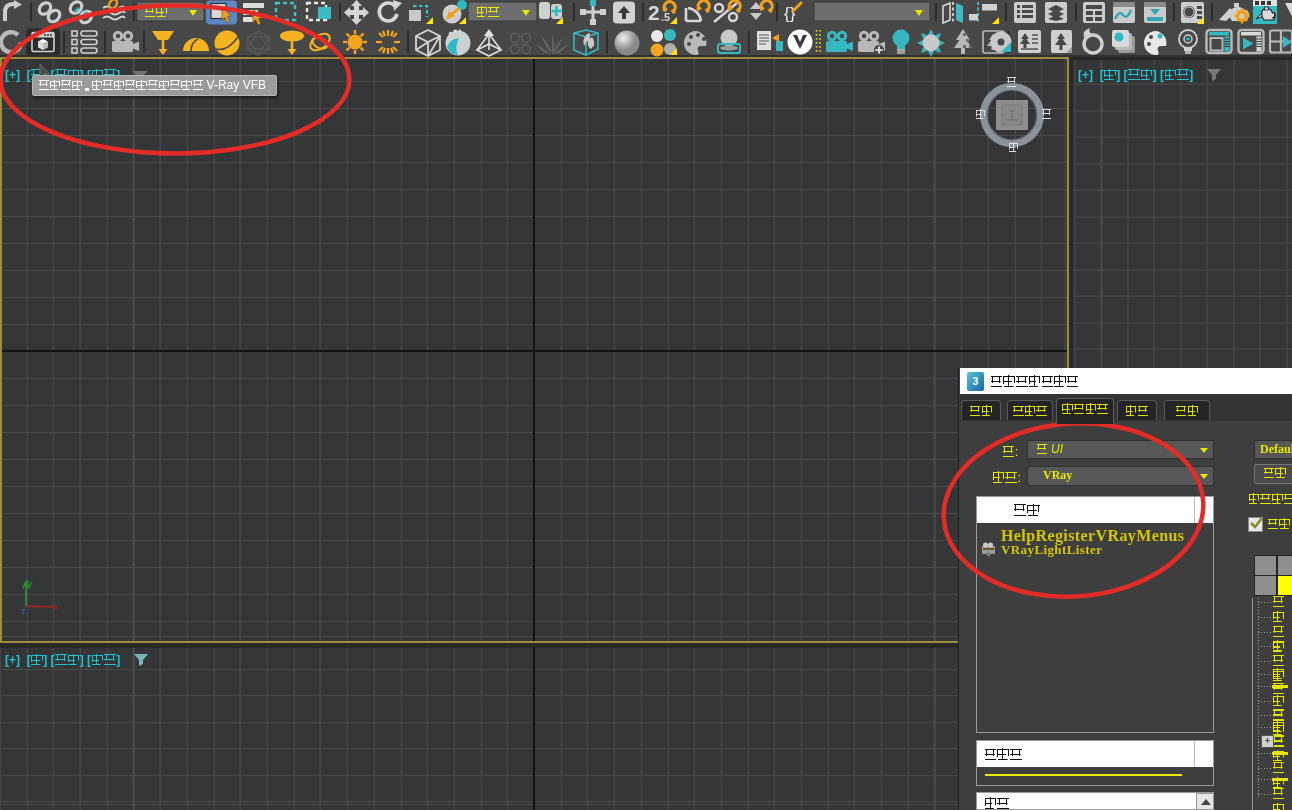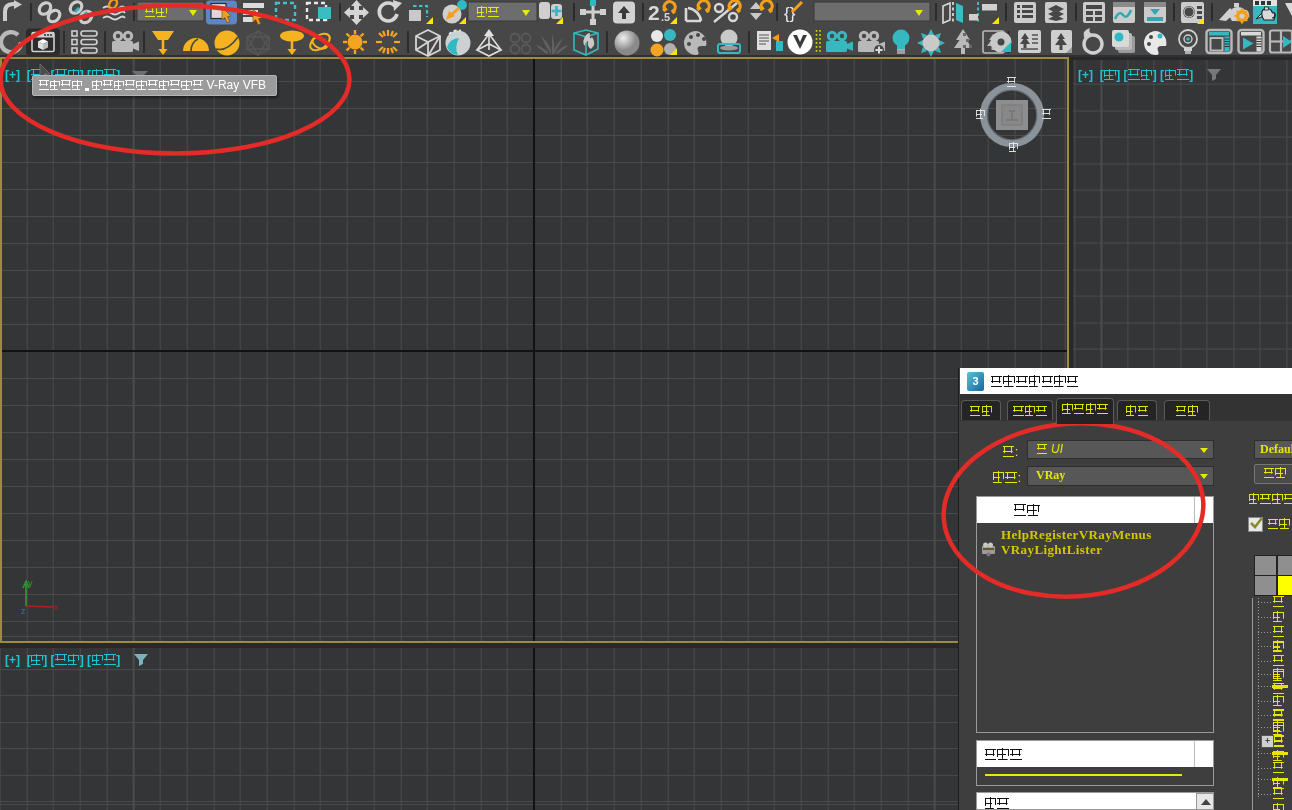--- a/index.html
+++ b/index.html
@@ -118,25 +118,25 @@
  <div class="abs" style="left:1px;top:26px;width:333px;height:27px;background:#333;"></div>
  <div class="abs tab" style="left:2px;top:32px;width:40px;"><span class="c"></span><span class="c2"></span></div>
  <div class="abs tab" style="left:48px;top:32px;width:46px;"><span class="c"></span><span class="c2"></span><span class="c"></span></div>
  <div class="abs tabA" style="left:97px;top:30px;width:58px;"><span class="c2"></span><span class="c"></span><span class="c2"></span><span class="c"></span></div>
  <div class="abs tab" style="left:158px;top:32px;width:40px;"><span class="c2"></span><span class="c"></span></div>
  <div class="abs tab" style="left:205px;top:32px;width:46px;"><span class="c"></span><span class="c2"></span></div>
 
  <div class="abs ylab" style="left:43px;top:76px;"><span class="c"></span>:</div>
  <div class="abs dd" style="left:68px;top:72px;width:187px;height:19px;"><span style="margin-left:8px;font-style:italic;"><span class="c"></span>&nbsp;UI</span><i class="dar"></i></div>
  <div class="abs ylab" style="left:33px;top:102px;"><span class="c2"></span><span class="c"></span>:</div>
- <div class="abs dd" style="left:68px;top:98px;width:187px;height:20px;"><span style="margin-left:8px;font-family:'Liberation Serif',serif;font-weight:bold;">VRay</span><i class="dar"></i></div>
+ <div class="abs dd" style="left:68px;top:98px;width:187px;height:20px;"><span style="margin-left:15px;font-family:'Liberation Serif',serif;font-weight:bold;">VRay</span><i class="dar"></i></div>
 
  <div class="abs lbox" style="left:17px;top:128px;width:238px;height:237px;">
    <div class="whead" style="height:26px;"><span style="margin-left:36px;color:#111;font-size:14px;"><span class="c"></span><span class="c2"></span></span><i class="vline"></i></div>
-   <div class="abs" style="left:24px;top:30px;letter-spacing:0.4px;color:#d4c700;font-size:13px;font-family:'Liberation Serif',serif;font-weight:bold;white-space:nowrap;">HelpRegisterVRayMenus</div>
+   <div class="abs" style="left:24px;top:30px;letter-spacing:0.4px;color:#d4c700;font-size:16px;font-family:'Liberation Serif',serif;font-weight:bold;white-space:nowrap;">HelpRegisterVRayMenus</div>
    <svg class="abs" style="left:4px;top:44px;" width="18" height="16">
           <rect x="1" y="5" width="13" height="8" rx="1" fill="#9a9a9a"></rect>
           <circle cx="4.5" cy="4" r="2.5" fill="#c9c9c9"></circle>
           <circle cx="9.5" cy="4" r="2.5" fill="#c9c9c9"></circle>
           <rect x="2" y="7" width="11" height="2" fill="#6a5a20"></rect>
           <circle cx="7.5" cy="13.5" r="2" fill="#777"></circle>
         </svg>
    <div class="abs" style="left:24px;top:45px;letter-spacing:0.4px;color:#d4c700;font-size:13px;font-family:'Liberation Serif',serif;font-weight:bold;white-space:nowrap;">VRayLightLister</div>
  </div>
 

